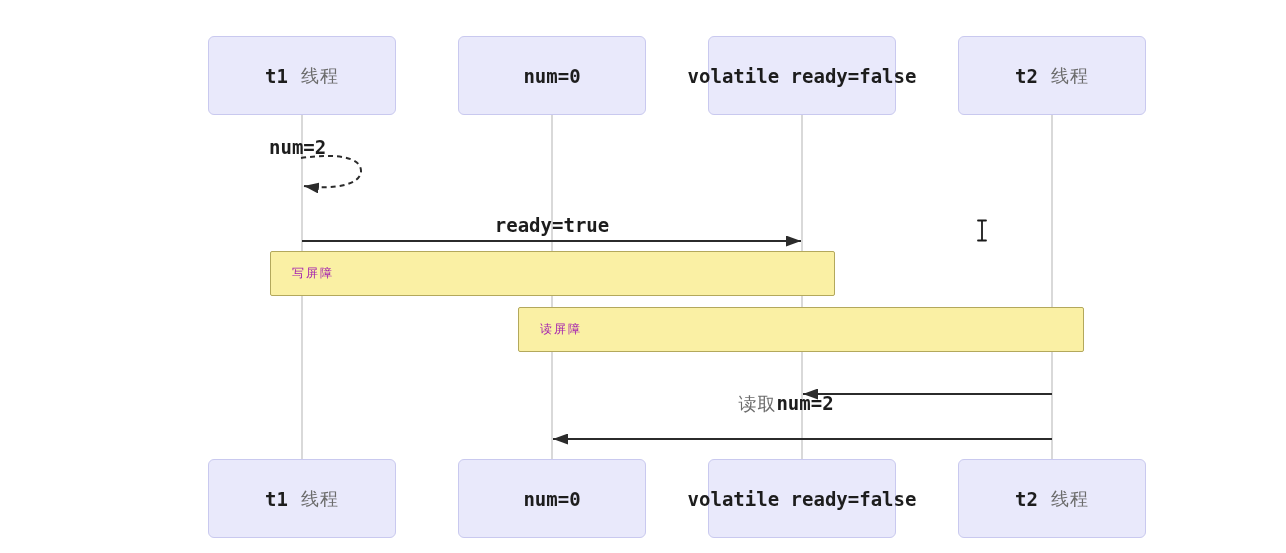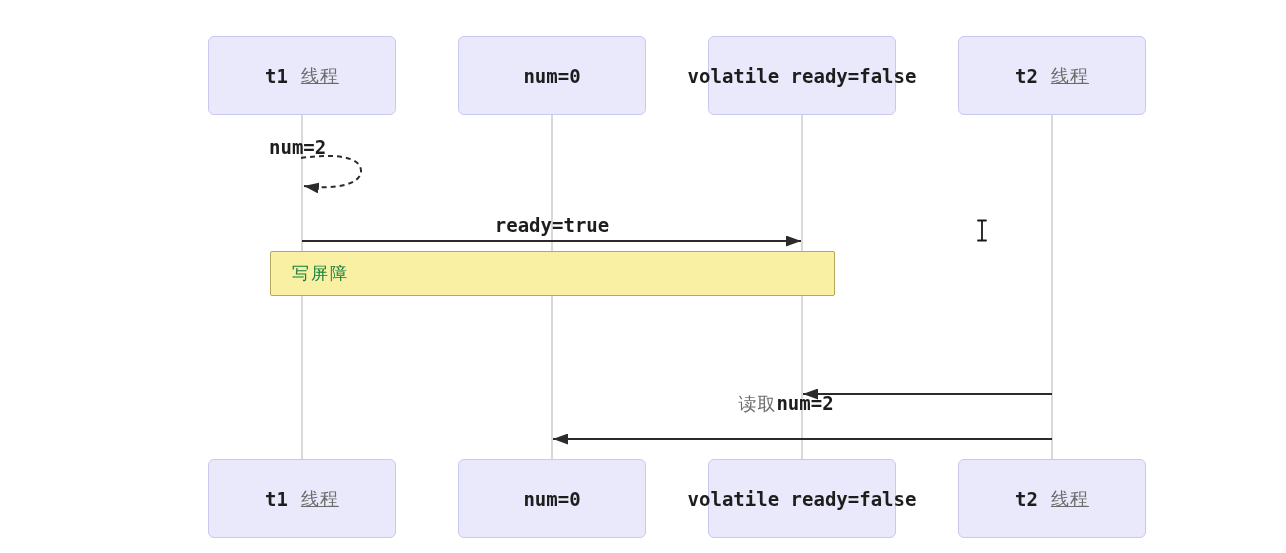--- a/index.html
+++ b/index.html
@@ -36,36 +36,36 @@
     font-size: 19px;
     color: #1d1d1d;
   }
   .cjk {
     font-family: "DejaVu Sans", sans-serif;
     font-weight: 400;
     font-size: 18px;
     color: #6c6c6c;
     letter-spacing: 1px;
   }
-  .actor-box .cjk:not(:empty) { margin-left: 13px; text-decoration: underline; }
+  .actor-box .cjk:not(:empty) { margin-left: 13px; }
   .barrier {
     position: absolute;
     height: 45px;
     box-sizing: border-box;
     background: #faf0a4;
     border: 1.5px solid #b3a85c;
     border-radius: 2px;
     display: flex;
     align-items: center;
     padding-left: 21px;
   }
   .barrier-label {
     font-family: "DejaVu Sans", sans-serif;
-    font-size: 17px;
-    color: #15803d;
+    font-size: 12px;
+    color: #a21caf;
     letter-spacing: 2px;
   }
   .msg-label {
     position: absolute;
     white-space: nowrap;
     transform: translateX(-50%);
     line-height: 22px;
     text-align: center;
   }
   .msg-label.noshift { transform: none; }
@@ -137,20 +137,23 @@
       <span class="cjk"></span>
   </div>
   <div class="actor-box" style="left:958px; top:459px;">
     <span class="mono">t2</span>
       <span class="cjk">线程</span>
   </div>
 
   <div class="barrier" style="left:270px; top:251px; width:565px;">
     <span class="barrier-label">写屏障</span>
   </div>
+  <div class="barrier" style="left:518px; top:307px; width:566px;">
+    <span class="barrier-label">读屏障</span>
+  </div>
 
   <div class="msg-label noshift" style="left:269px; top:136px;">
     <span class="mono">num=2</span>
   </div>
 
   <div class="msg-label" style="left:552px; top:214px;">
     <span class="mono">ready=true</span>
   </div>
 
 

